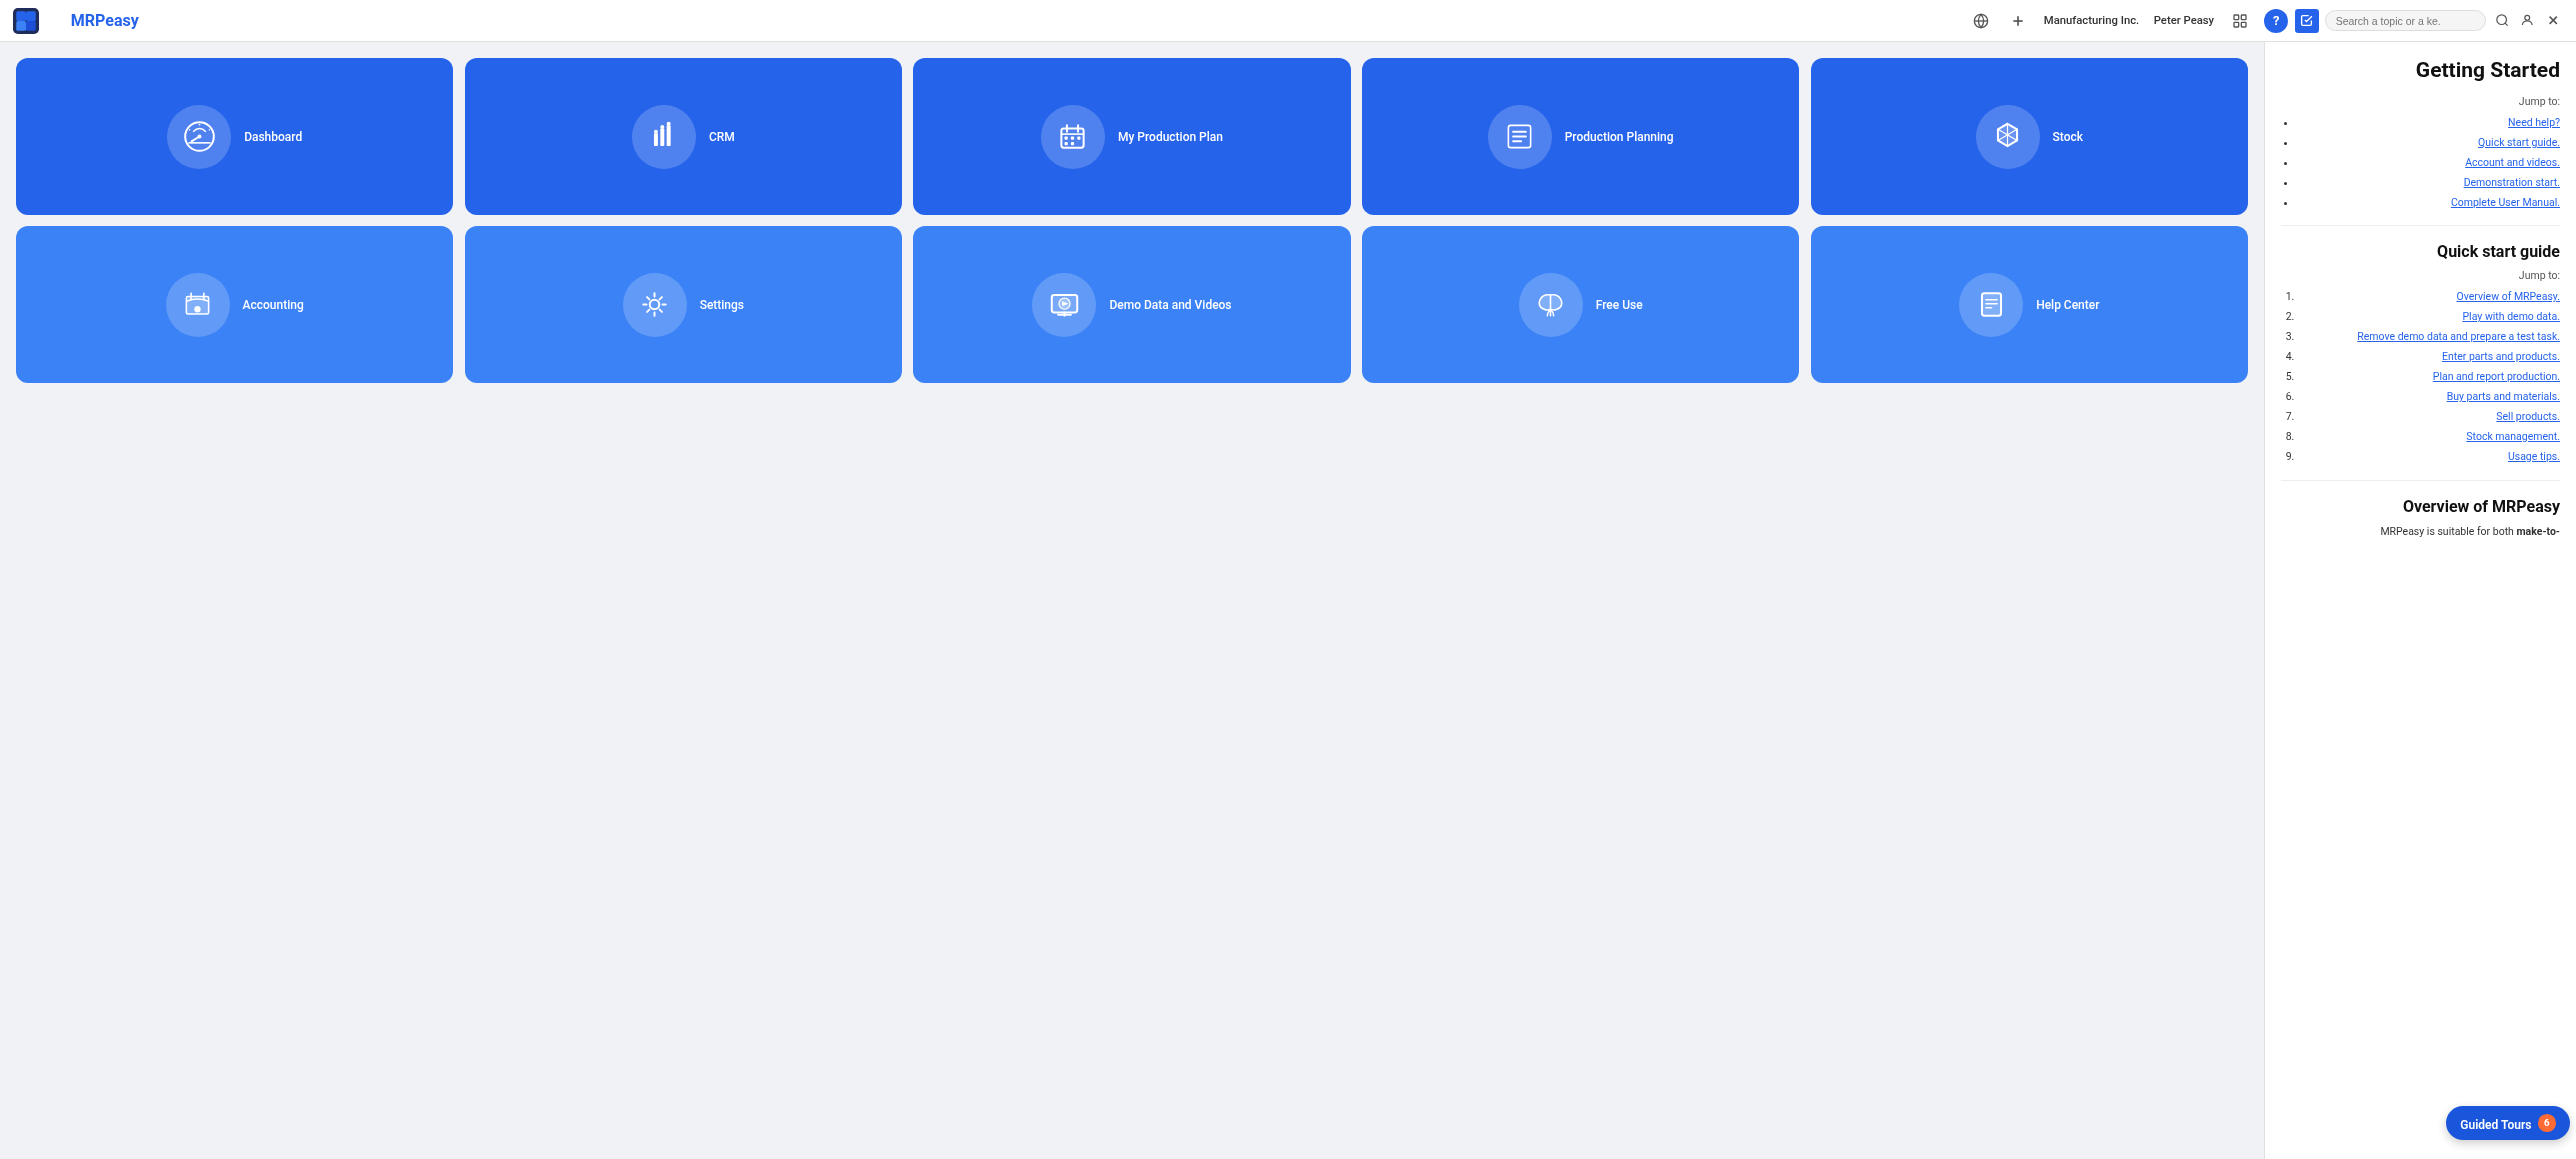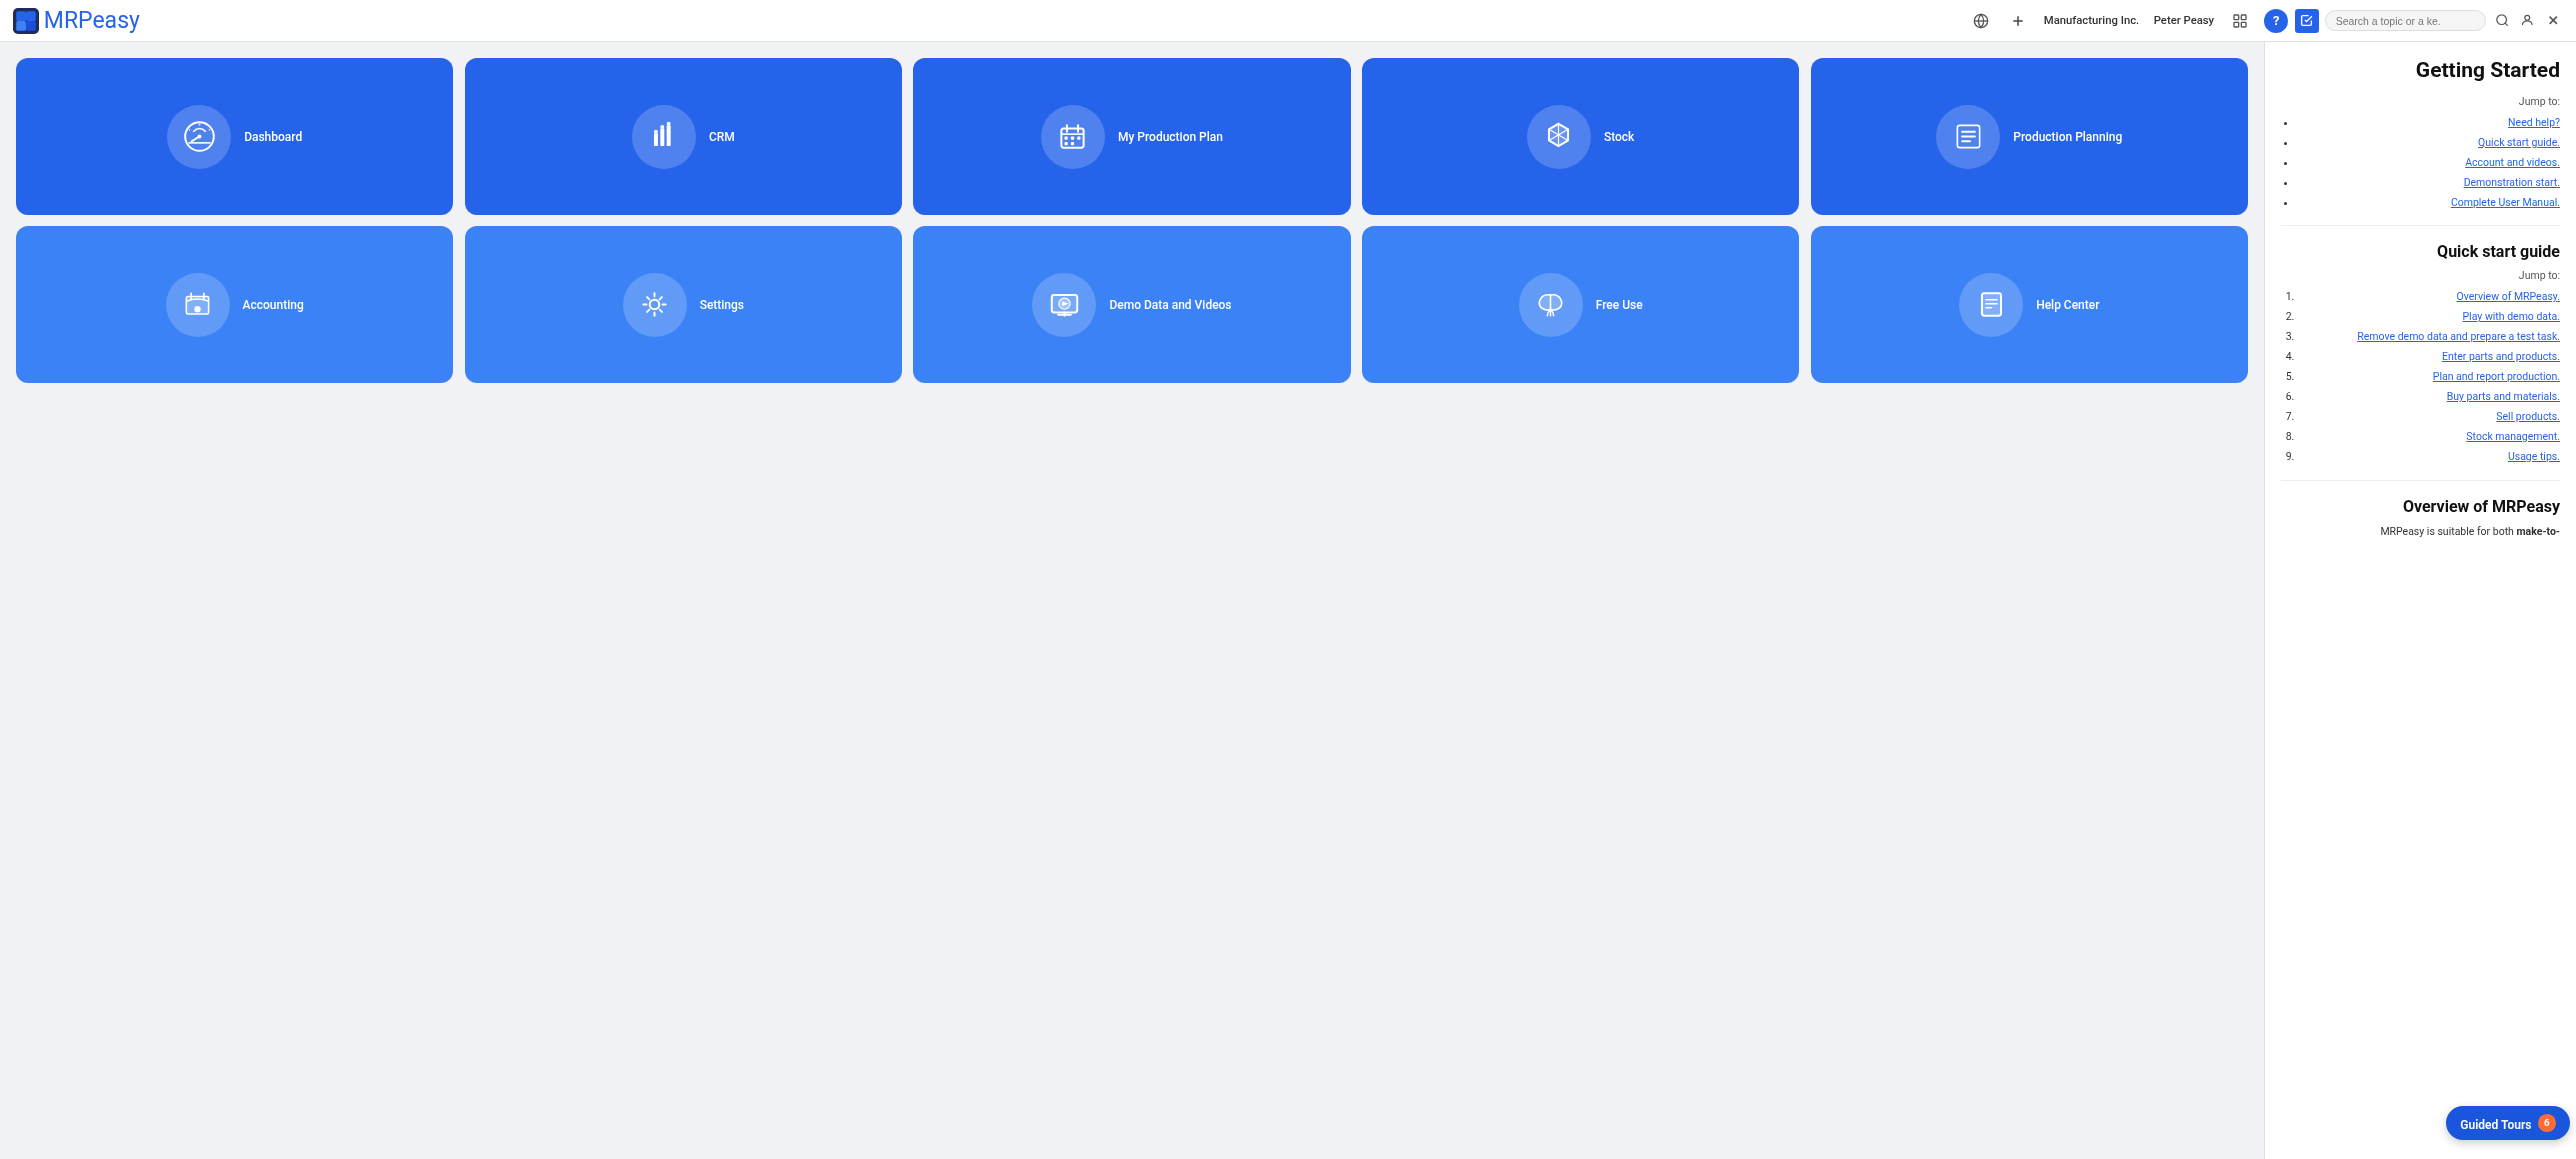--- a/index.html
+++ b/index.html
@@ -26,23 +26,24 @@
       display: flex;
       align-items: center;
       gap: 4.8px;
       margin-right: auto;
     }
     .logo-icon {
       width: 26px;
       height: 26px;
     }
     .logo-text {
-      font-size: 23px;
-      font-weight: 400;
+      font-size: 16px;
+      font-weight: 700;
       color: #1a1a2e;
+      margin-left: 27px;
     }
     .logo-text span {
       color: #2563eb;
     }
     .header-center {
       display: flex;
       align-items: center;
       gap: 14.5px;
       margin-right: 13px;
     }
@@ -388,39 +389,39 @@
             <rect x="12" y="29" width="4" height="4" rx="1" fill="white"></rect>
             <rect x="20" y="29" width="4" height="4" rx="1" fill="white"></rect>
           </svg>
         </div>
         <span class="tile-label">My Production Plan</span>
       </div>
 
       <div class="tile">
         <div class="tile-icon-circle">
           <svg width="35" height="35" viewBox="0 0 44 44" fill="none">
+            <rect x="8" y="8" width="28" height="28" rx="3" stroke="white" stroke-width="2" fill="none"></rect>
+            <line x1="14" y1="16" x2="30" y2="16" stroke="white" stroke-width="2.5" stroke-linecap="round"></line>
+            <line x1="14" y1="22" x2="30" y2="22" stroke="white" stroke-width="2.5" stroke-linecap="round"></line>
+            <line x1="14" y1="28" x2="24" y2="28" stroke="white" stroke-width="2.5" stroke-linecap="round"></line>
+          </svg>
+        </div>
+        <span class="tile-label">Production Planning</span>
+      </div>
+
+      <div class="tile">
+        <div class="tile-icon-circle">
+          <svg width="35" height="35" viewBox="0 0 44 44" fill="none">
             <path d="M22 6 L34 13 L34 27 L22 34 L10 27 L10 13 Z" stroke="white" stroke-width="2.5" fill="rgba(255,255,255,0.15)"></path>
             <path d="M22 6 L22 34" stroke="white" stroke-width="1.5"></path>
             <path d="M10 13 L34 27" stroke="white" stroke-width="1.5"></path>
             <path d="M34 13 L10 27" stroke="white" stroke-width="1.5"></path>
           </svg>
         </div>
         <span class="tile-label">Stock</span>
-      </div>
-
-      <div class="tile">
-        <div class="tile-icon-circle">
-          <svg width="35" height="35" viewBox="0 0 44 44" fill="none">
-            <rect x="8" y="8" width="28" height="28" rx="3" stroke="white" stroke-width="2" fill="none"></rect>
-            <line x1="14" y1="16" x2="30" y2="16" stroke="white" stroke-width="2.5" stroke-linecap="round"></line>
-            <line x1="14" y1="22" x2="30" y2="22" stroke="white" stroke-width="2.5" stroke-linecap="round"></line>
-            <line x1="14" y1="28" x2="24" y2="28" stroke="white" stroke-width="2.5" stroke-linecap="round"></line>
-          </svg>
-        </div>
-        <span class="tile-label">Production Planning</span>
       </div>
 
       <div class="tile tile-last-row">
         <div class="tile-icon-circle">
           <svg width="35" height="35" viewBox="0 0 44 44" fill="none">
             <path d="M8 10 L8 34 L36 34" stroke="white" stroke-width="0" fill="none"></path>
             <rect x="8" y="12" width="28" height="22" rx="2" fill="rgba(255,255,255,0.2)" stroke="white" stroke-width="2"></rect>
             <path d="M8 18 Q22 12 36 18" stroke="white" stroke-width="2" fill="none"></path>
             <circle cx="22" cy="28" r="4" fill="white"></circle>
             <line x1="14" y1="8" x2="14" y2="16" stroke="white" stroke-width="2" stroke-linecap="round"></line>

